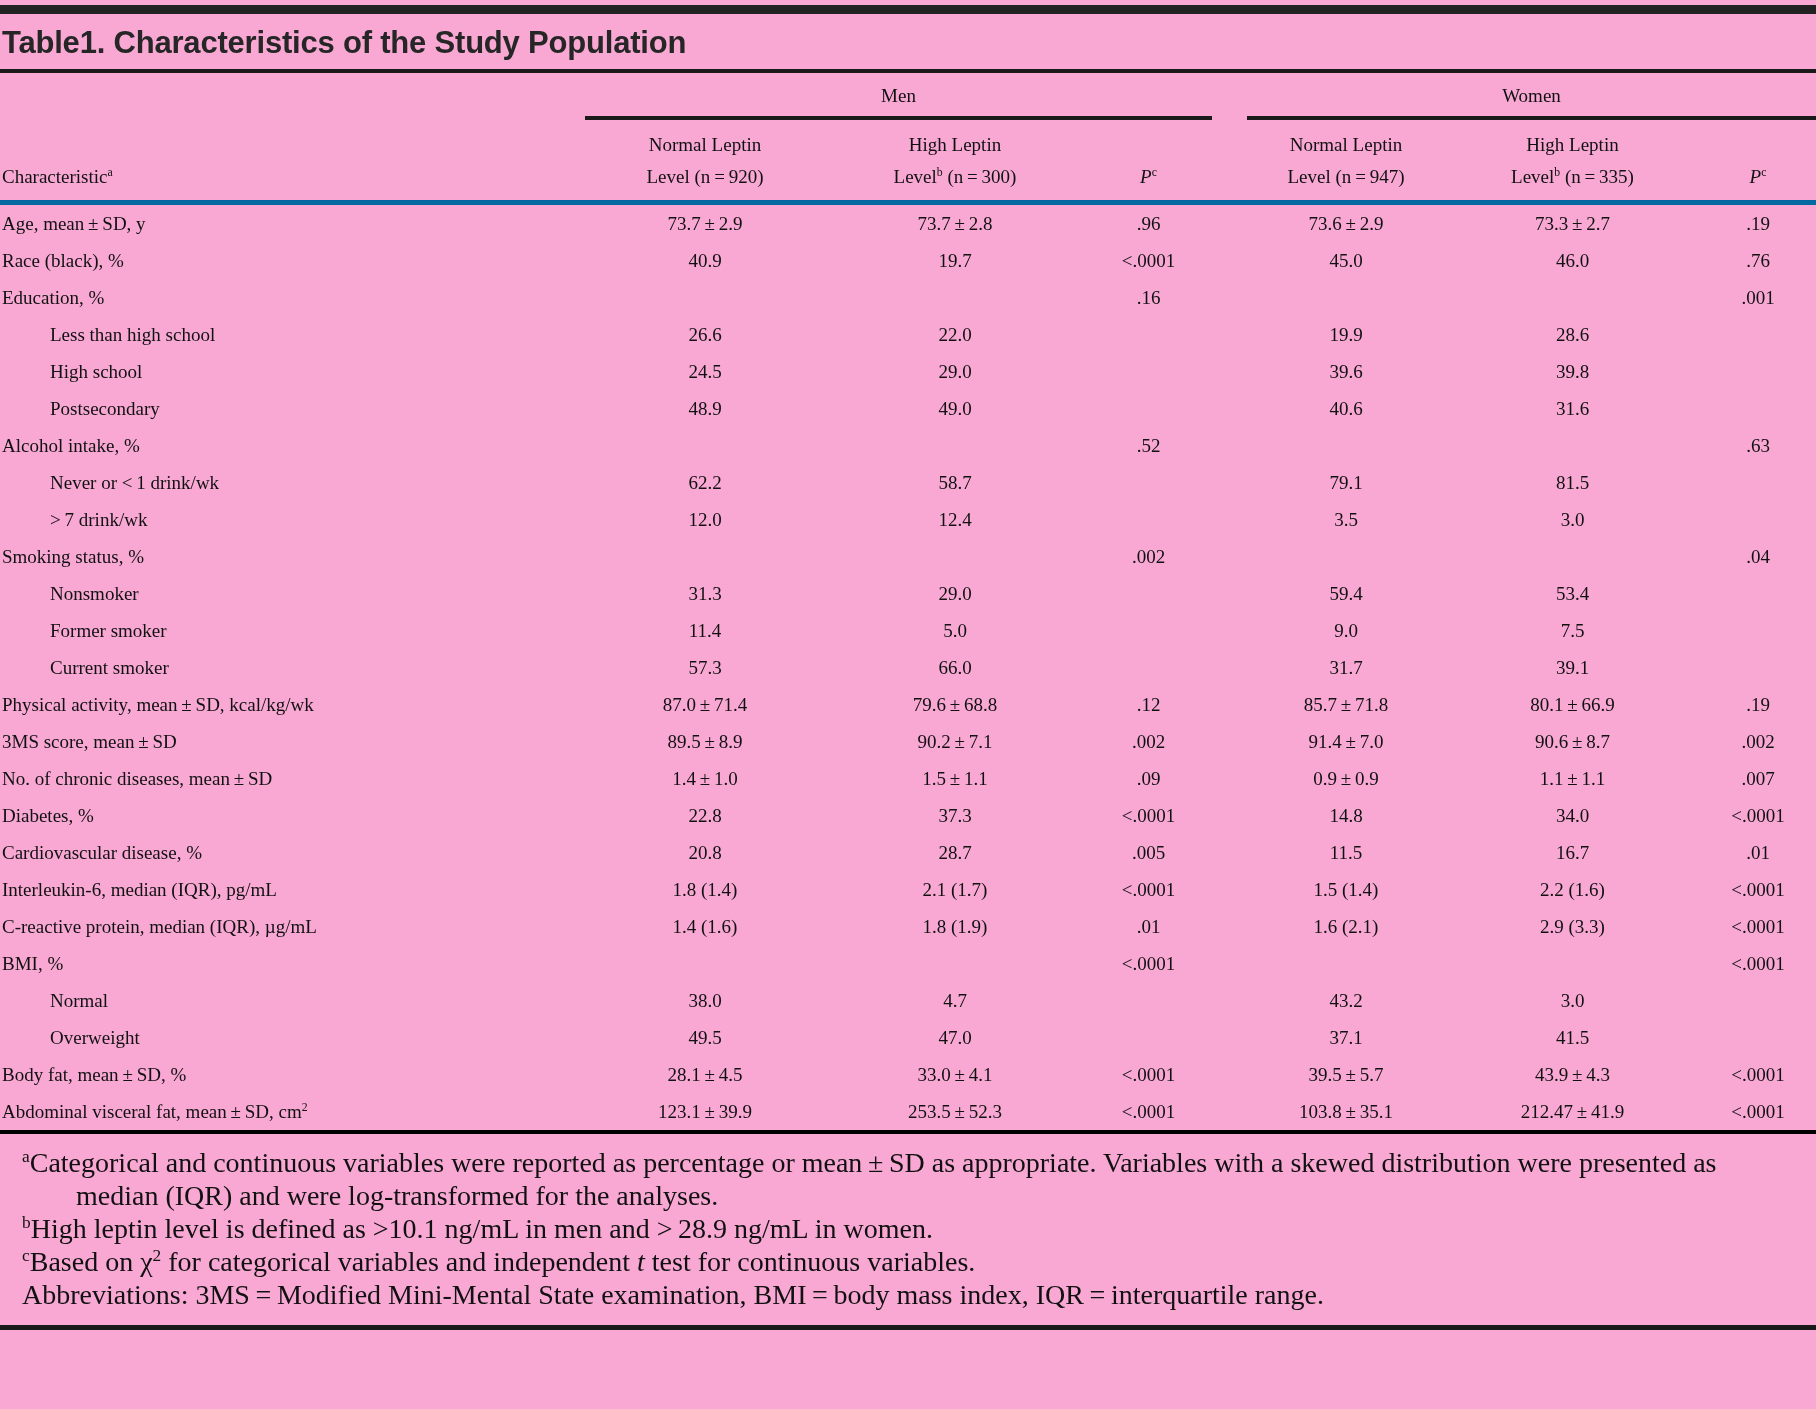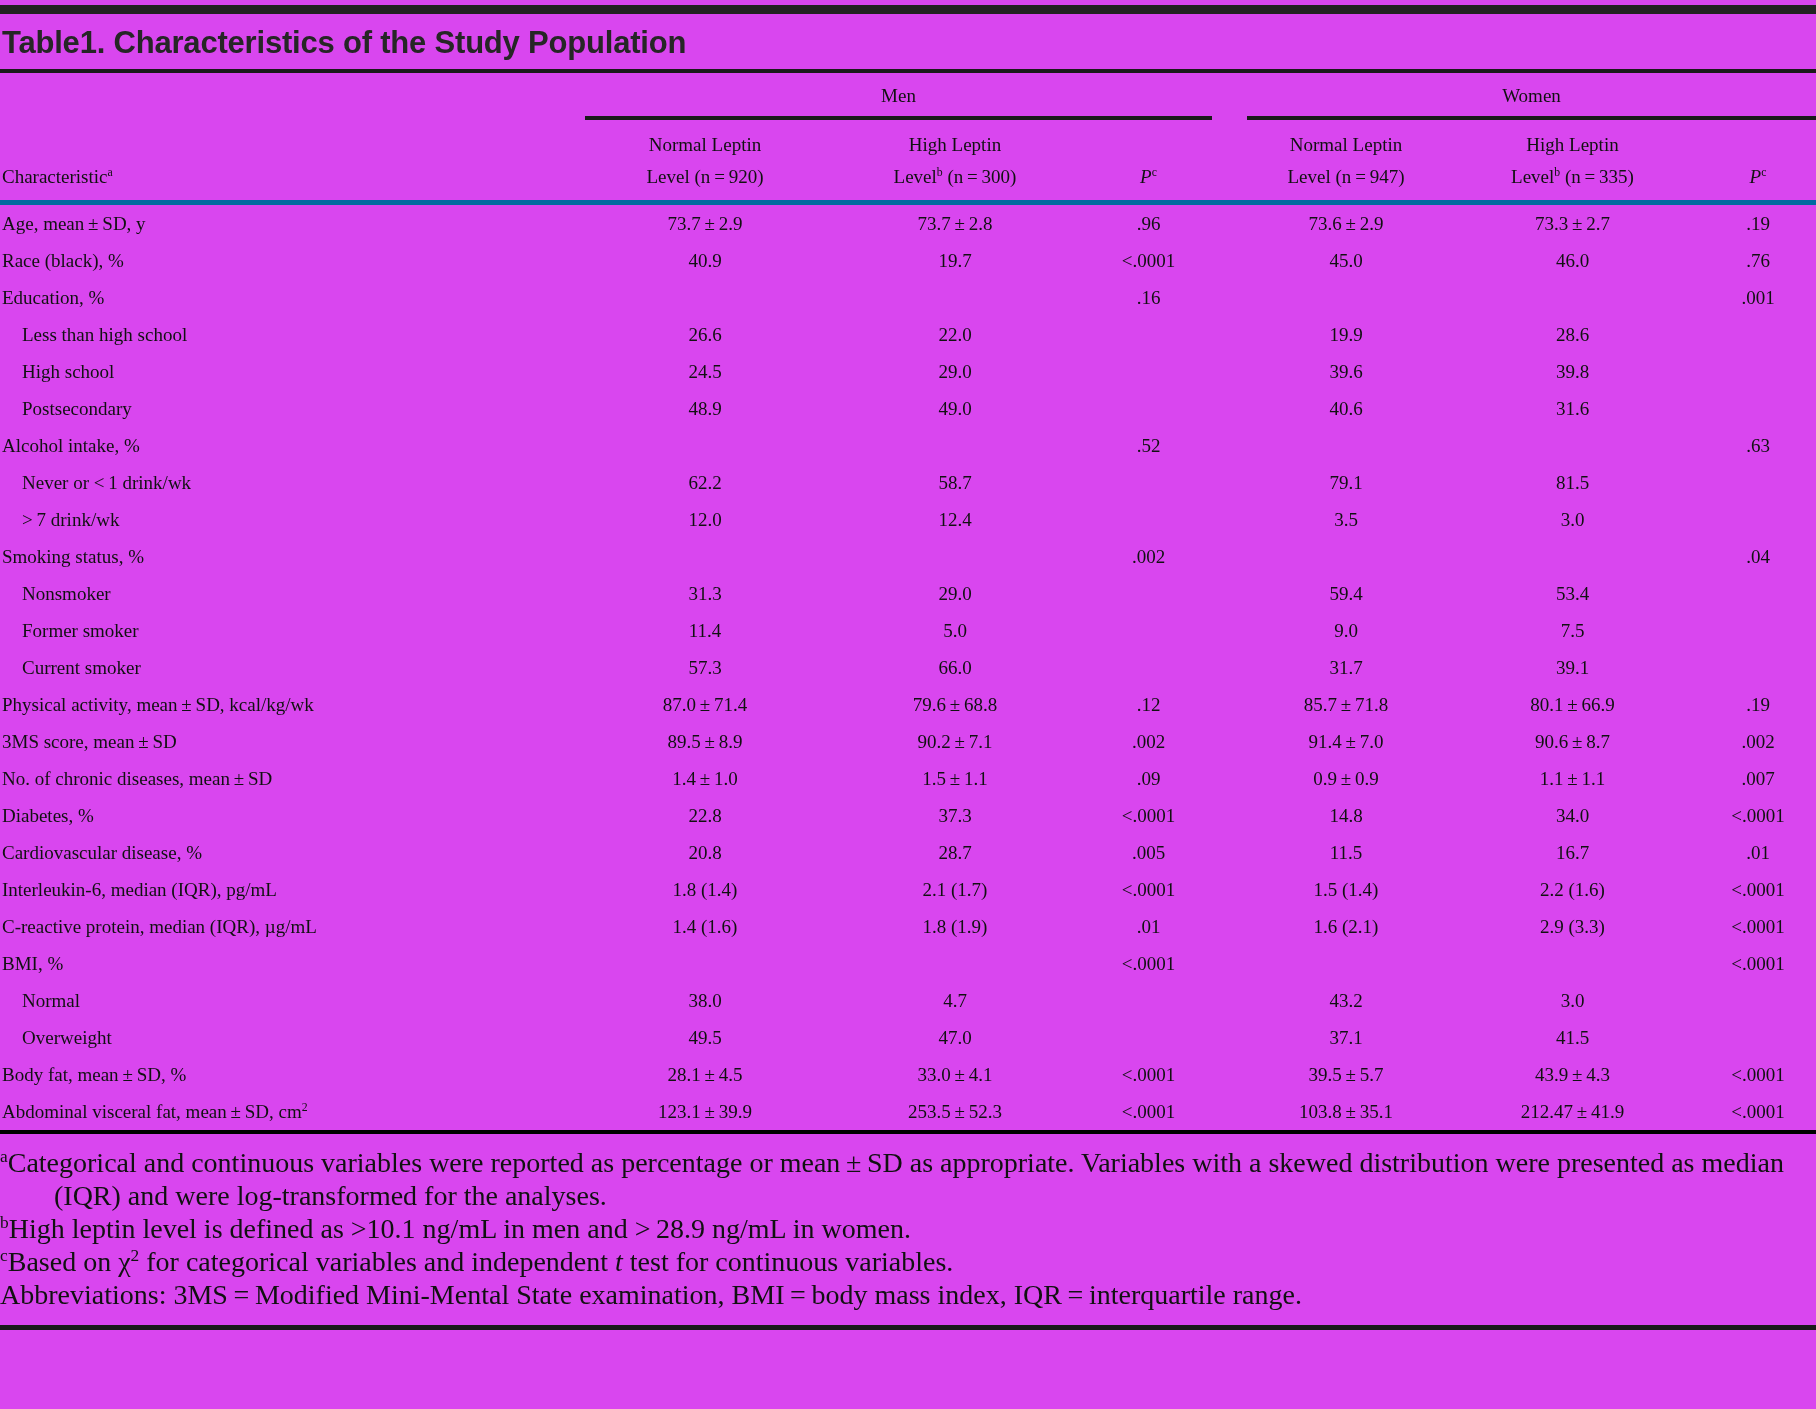--- a/index.html
+++ b/index.html
@@ -4,21 +4,21 @@
 <style>
   html, body {
     margin: 0;
     padding: 0;
     background: #ffffff;
   }
   .page {
     position: relative;
     width: 1816px;
     height: 1409px;
-    background: #d946ef;
+    background: #f9a8d4;
     overflow: hidden;
     color: #111111;
   }
   .top-bar {
     margin-top: 5px;
     height: 9px;
     background: #222222;
   }
   .title {
     font-family: "Liberation Sans", sans-serif;
@@ -75,35 +75,35 @@
     padding: 0;
     text-align: center;
     vertical-align: baseline;
     white-space: nowrap;
   }
   tbody td.label {
     text-align: left;
     padding-left: 2px;
   }
   tbody td.label.indent {
-    padding-left: 22px;
+    padding-left: 50px;
   }
   tbody.t-body { border-bottom: 4px solid #000000; }
   sup { font-size: 0.62em; line-height: 0; }
   i { font-style: italic; }
   .footnotes {
     margin-top: 12px;
     width: 1800px;
     font-family: "Liberation Serif", "DejaVu Serif", serif;
     font-size: 28px;
     line-height: 33px;
     color: #111111;
   }
   .footnote {
-    padding-left: 54px;
+    padding-left: 76px;
     text-indent: -54px;
   }
   .bottom-bar {
     height: 5px;
     background: #1a1a1a;
     margin-top: 14px;
   }
 </style>
 </head>
 <body>

